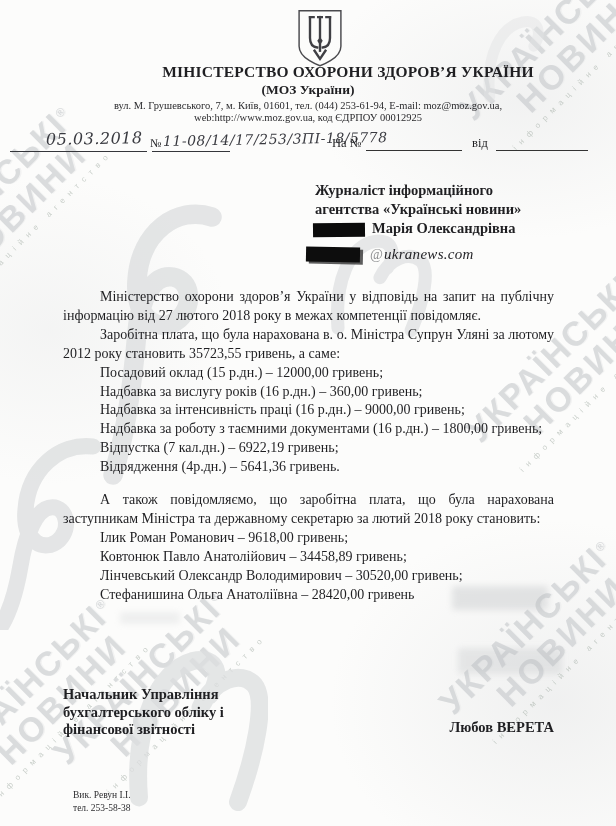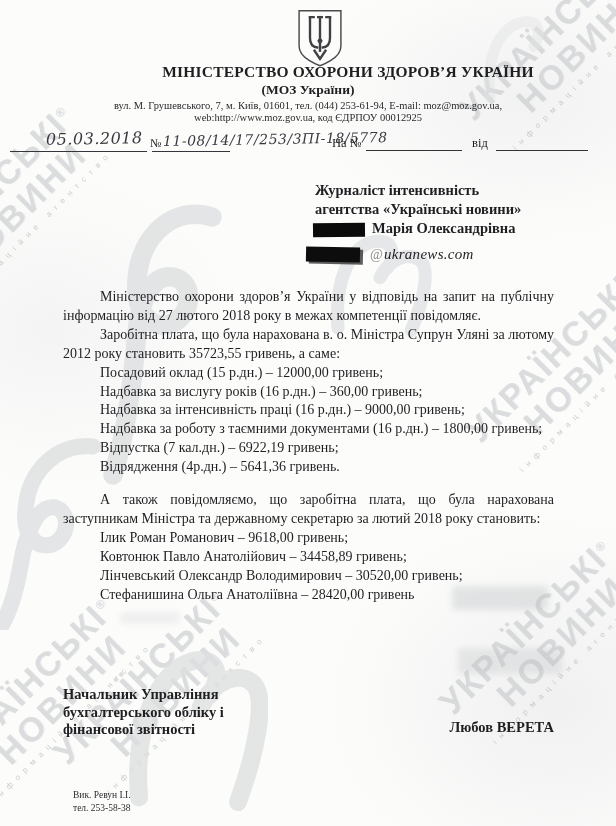--- a/index.html
+++ b/index.html
@@ -167,21 +167,21 @@
   <div class="ref-date-line"></div>
   <div class="ref-no-label">№</div>
   <div class="hw ref-number">11-08/14/17/253/3ПІ-18/5778</div>
   <div class="ref-num-line"></div>
   <div class="ref-on">На №</div>
   <div class="ref-on-line"></div>
   <div class="ref-vid">від</div>
   <div class="ref-vid-line"></div>
 
   <div class="recipient">
-    <div>Журналіст інтенсивність</div>
+    <div>Журналіст інформаційного</div>
     <div>агентства «Українські новини»</div>
     <div class="recip-row">
       <span class="redact1"></span>
       <span>Марія Олександрівна</span>
     </div>
   </div>
   <div class="email-row">
     <span class="redact2"></span>
     <span class="at-sign">@</span>
     <span class="email-domain">ukranews.com</span>

